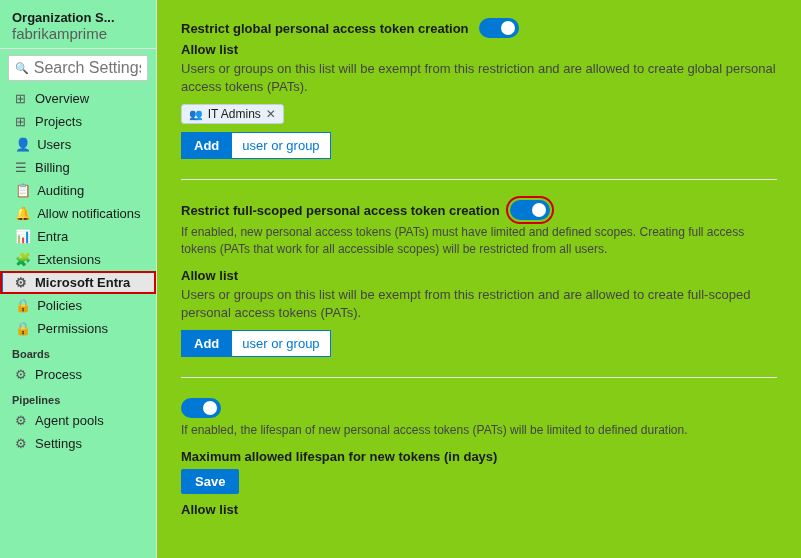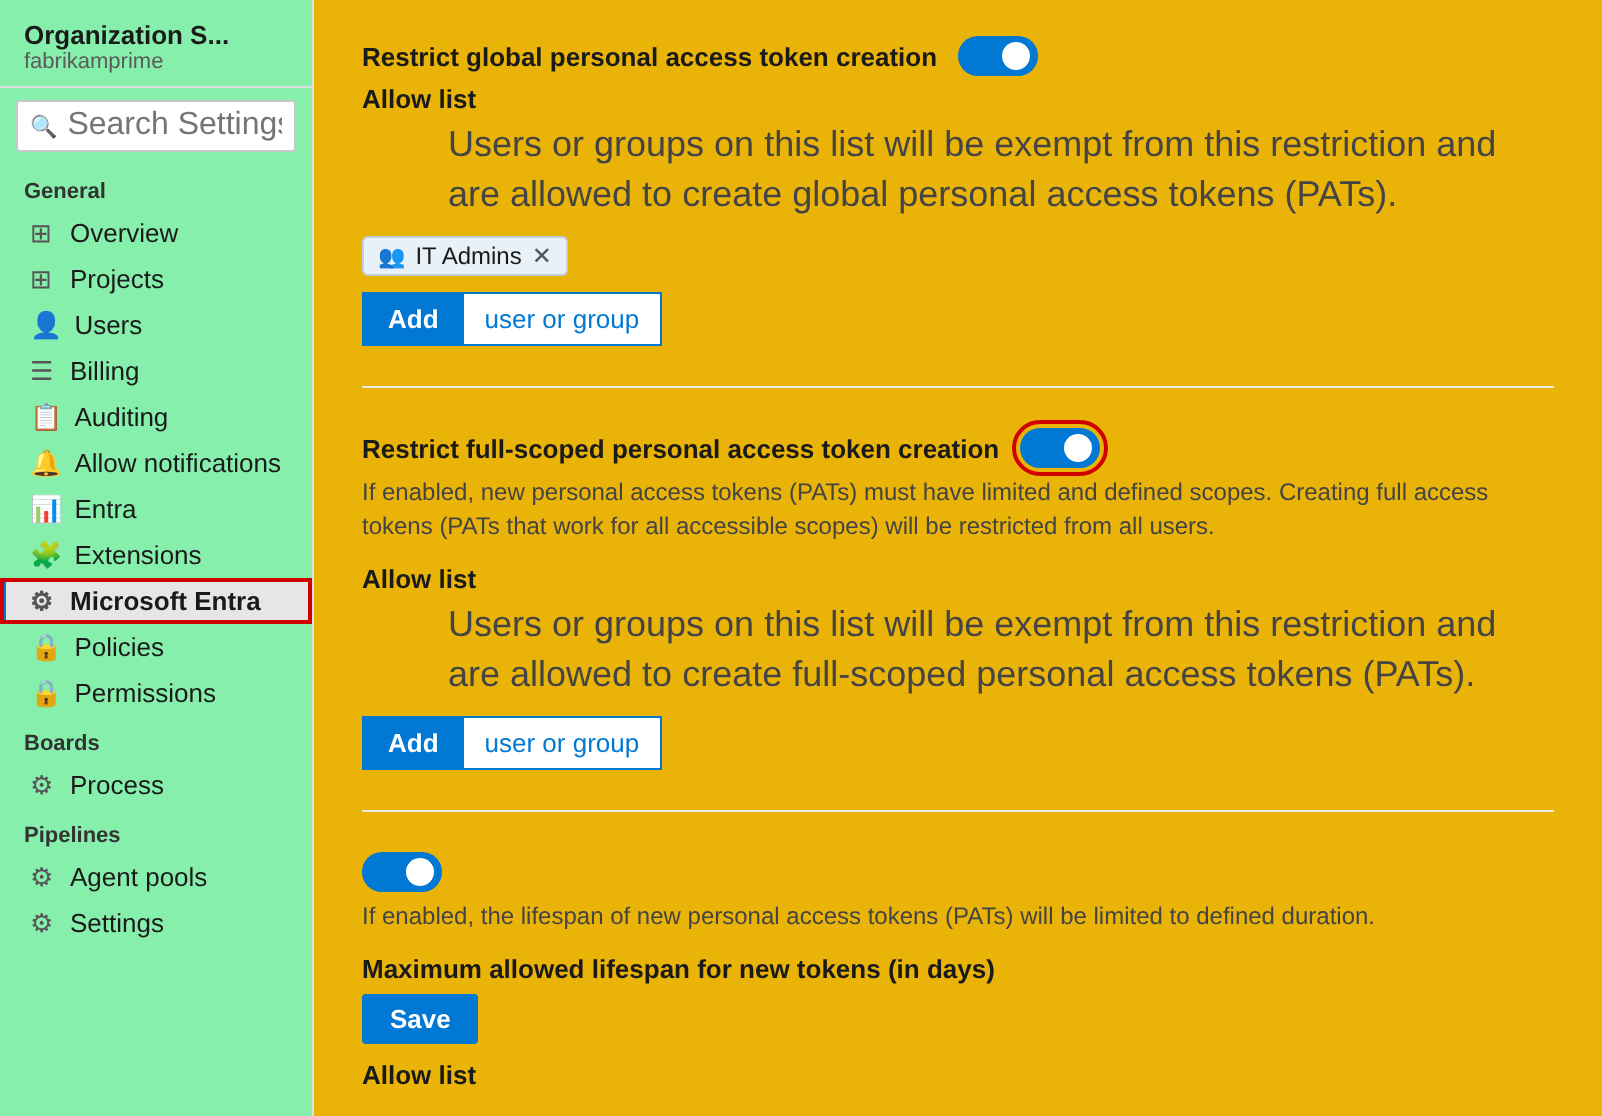--- a/index.html
+++ b/index.html
@@ -22,21 +22,21 @@
     }
     .sidebar-org-title {
       font-size: 13px;
       font-weight: 600;
       color: #1a1a1a;
       white-space: nowrap;
       overflow: hidden;
       text-overflow: ellipsis;
     }
     .sidebar-org-sub {
-      font-size: 11px;
+      font-size: 15px;
       color: #5a5a5a;
     }
     .sidebar-search {
       margin: 6px 8px;
       display: flex;
       align-items: center;
       border: 1px solid #c8c8c8;
       border-radius: 2px;
       background: #fff;
       padding: 3px 6px;
@@ -80,21 +80,21 @@
     .sidebar-item.highlighted {
       outline: 2px solid #d00000;
       outline-offset: -2px;
     }
 
     
     .main-content {
       flex: 1;
       overflow-y: auto;
       padding: 18px 24px;
-      background: #eab308;
+      background: #84cc16;
     }
 
     .section-block {
       margin-bottom: 20px;
       padding-bottom: 20px;
       border-bottom: 1px solid #e8e8e8;
     }
     .section-block:last-child { border-bottom: none; }
 
     .section-row {
@@ -145,25 +145,24 @@
       line-height: 1.4;
       margin-bottom: 10px;
     }
 
     .allow-list-label {
       font-size: 13px;
       font-weight: 600;
       margin-bottom: 3px;
     }
     .allow-list-desc {
-      font-size: 18px;
+      font-size: 13px;
       color: #444;
       margin-bottom: 8px;
       line-height: 1.4;
-      margin-left: 43px;
     }
 
     .tag-container {
       display: flex;
       align-items: center;
       gap: 6px;
       margin-bottom: 8px;
     }
     .tag {
       display: flex;
@@ -243,21 +242,20 @@
 <div class="sidebar">
   <div class="sidebar-org">
     <div class="sidebar-org-title">Organization S...</div>
     <div class="sidebar-org-sub">fabrikamprime</div>
   </div>
   <div class="sidebar-search">
     <span class="search-icon-svg">🔍</span>
     <input type="text" placeholder="Search Settings" style="">
   </div>
 
-  <div class="sidebar-section-label">General</div>
   <div class="sidebar-item">
     <span class="item-icon">⊞</span>
     <span>Overview</span>
   </div>
   <div class="sidebar-item">
     <span class="item-icon">⊞</span>
     <span>Projects</span>
   </div>
   <div class="sidebar-item">
     <span class="item-icon">👤</span>

